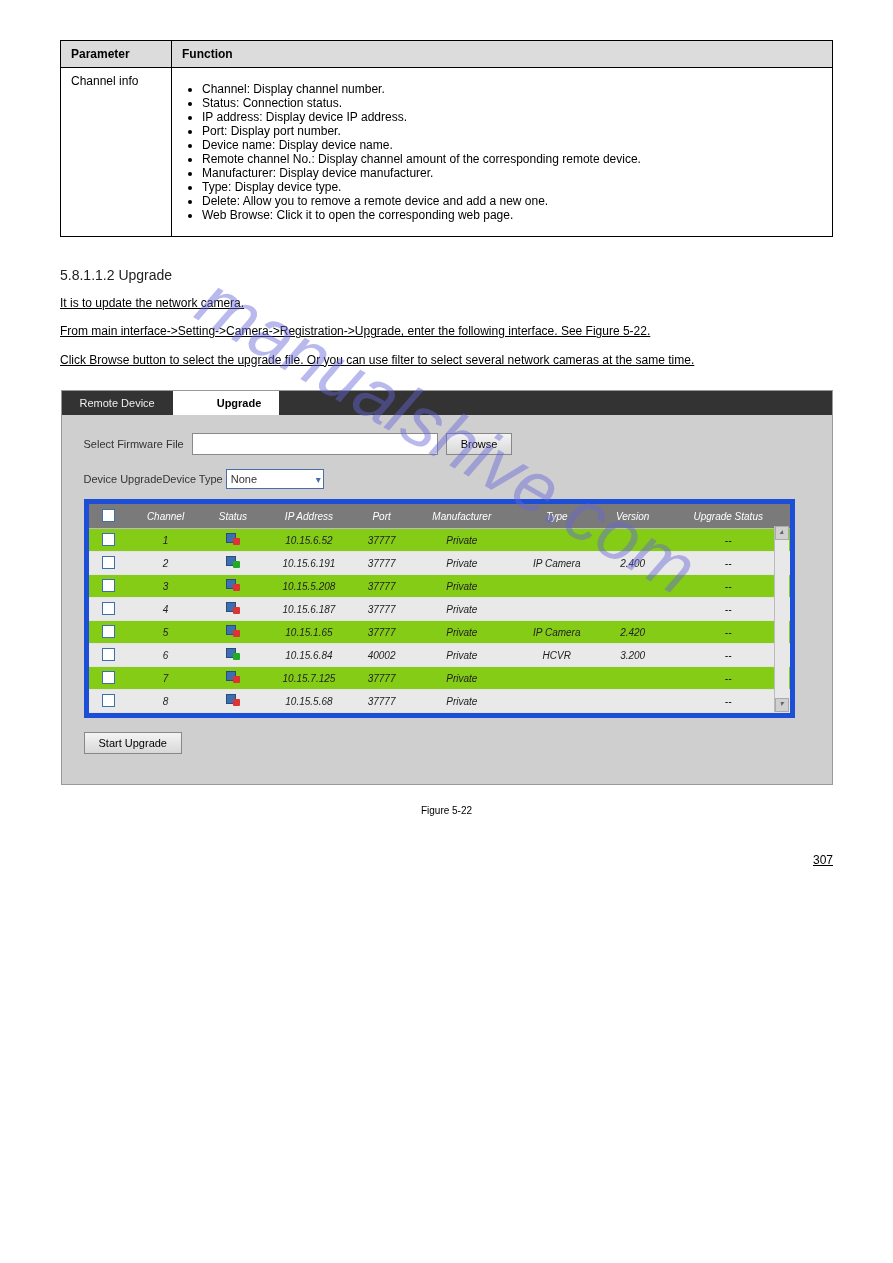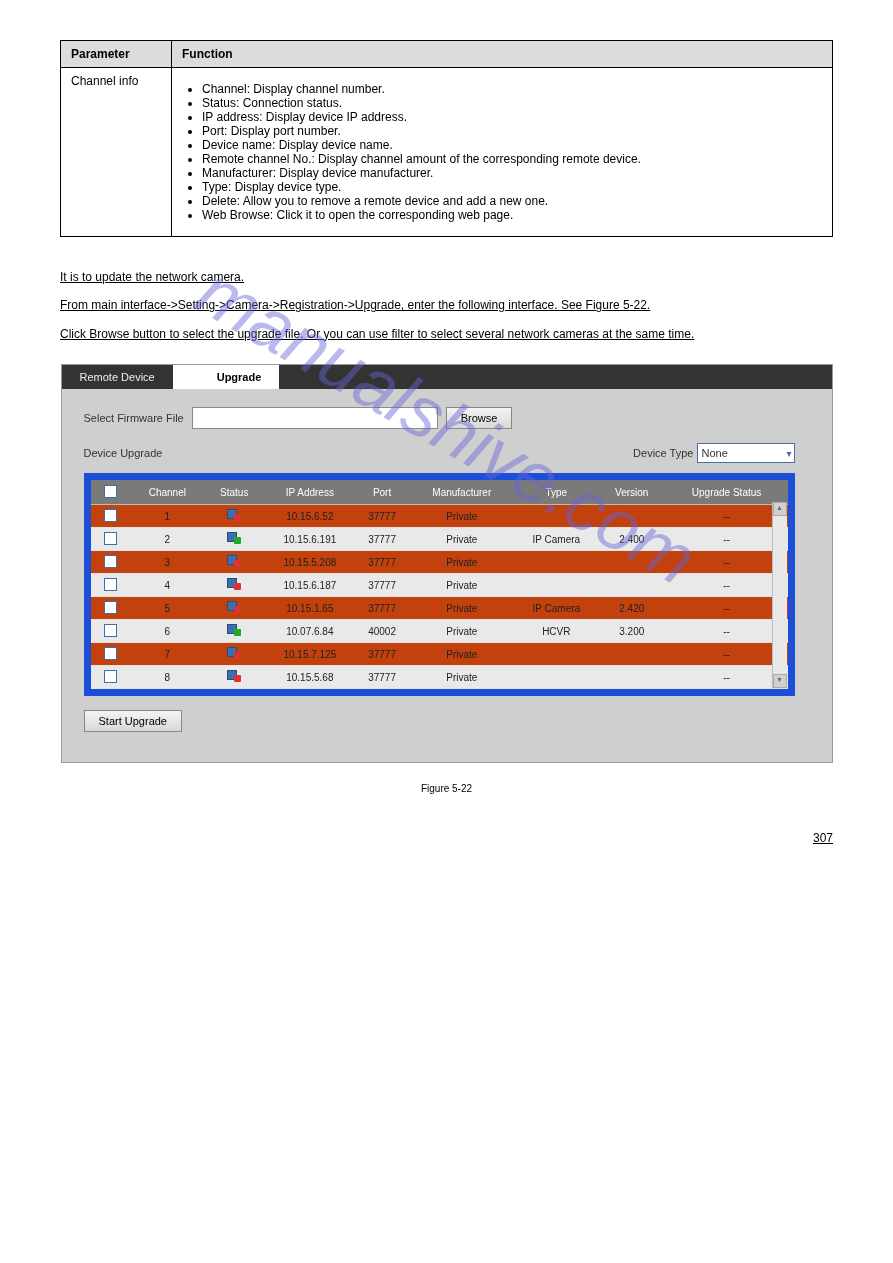--- a/index.html
+++ b/index.html
@@ -99,44 +99,45 @@
     height: 22px;
     font-size: 11px;
     border: 1px solid #888;
     background: linear-gradient(#f4f4f4,#d8d8d8);
     padding: 0 14px;
     cursor: pointer;
   }
   .device-type-row {
     display: flex;
     align-items: center;
-    justify-content: space-between;
+    justify-content: flex-start;
     font-size: 11px;
     color: #333;
     margin-bottom: 10px;
   }
   .select-box {
     border: 1px solid #4a6ea9;
     background: #fff;
     height: 18px;
     font-size: 11px;
     width: 90px;
     display: inline-flex;
     align-items: center;
     justify-content: space-between;
     padding: 0 2px 0 4px;
   }
   .select-arrow {
     color: #4a6ea9;
     font-size: 10px;
   }
   .grid-wrap {
-    border: 7px solid #1d4ed8;
-    background:#c2410c;
+    border: 5px solid #1d4ed8;
+    background:#84cc16;
     position: relative;
+    font-style: italic;
   }
   .grid-scroll {
     width: 100%;
     overflow: hidden;
   }
   .grid {
     width: 100%;
     border-collapse: collapse;
     font-size: 10px;
     color: #222;
@@ -266,20 +267,21 @@
         <li>Manufacturer: Display device manufacturer.</li>
         <li>Type: Display device type.</li>
         <li>Delete: Allow you to remove a remote device and add a new one.</li>
         <li>Web Browse: Click it to open the corresponding web page.</li>
       </ul>
     </td>
   </tr>
 </tbody>
     </table>
 
+<div class="section-heading">5.8.1.1.2 Upgrade</div>
 <div class="body-text">It is to update the network camera.</div>
 <div class="body-text">From main interface-&gt;Setting-&gt;Camera-&gt;Registration-&gt;Upgrade, enter the following interface. See Figure 5-22.</div>
 <div class="body-text">Click Browse button to select the upgrade file. Or you can use filter to select several network cameras at the same time.</div>
 
 <div class="figure-block">
   <div class="tabbar">
     <div class="tab">Remote Device</div>
     <div class="tab active">Upgrade</div>
   </div>
   <div class="panel">
@@ -369,21 +371,21 @@
                   <td>37777</td>
                   <td>Private</td>
                   <td>IP Camera</td>
                   <td>2.420</td>
                   <td>--</td>
                 </tr>
                 <tr class="alt">
                   <td><span class="chk"></span></td>
                   <td>6</td>
                   <td><span class="status-icon green"></span></td>
-                  <td>10.07.6.84</td>
+                  <td>10.15.6.84</td>
                   <td>40002</td>
                   <td>Private</td>
                   <td>HCVR</td>
                   <td>3.200</td>
                   <td>--</td>
                 </tr>
                 <tr>
                   <td><span class="chk"></span></td>
                   <td>7</td>
                   <td><span class="status-icon red"></span></td>

